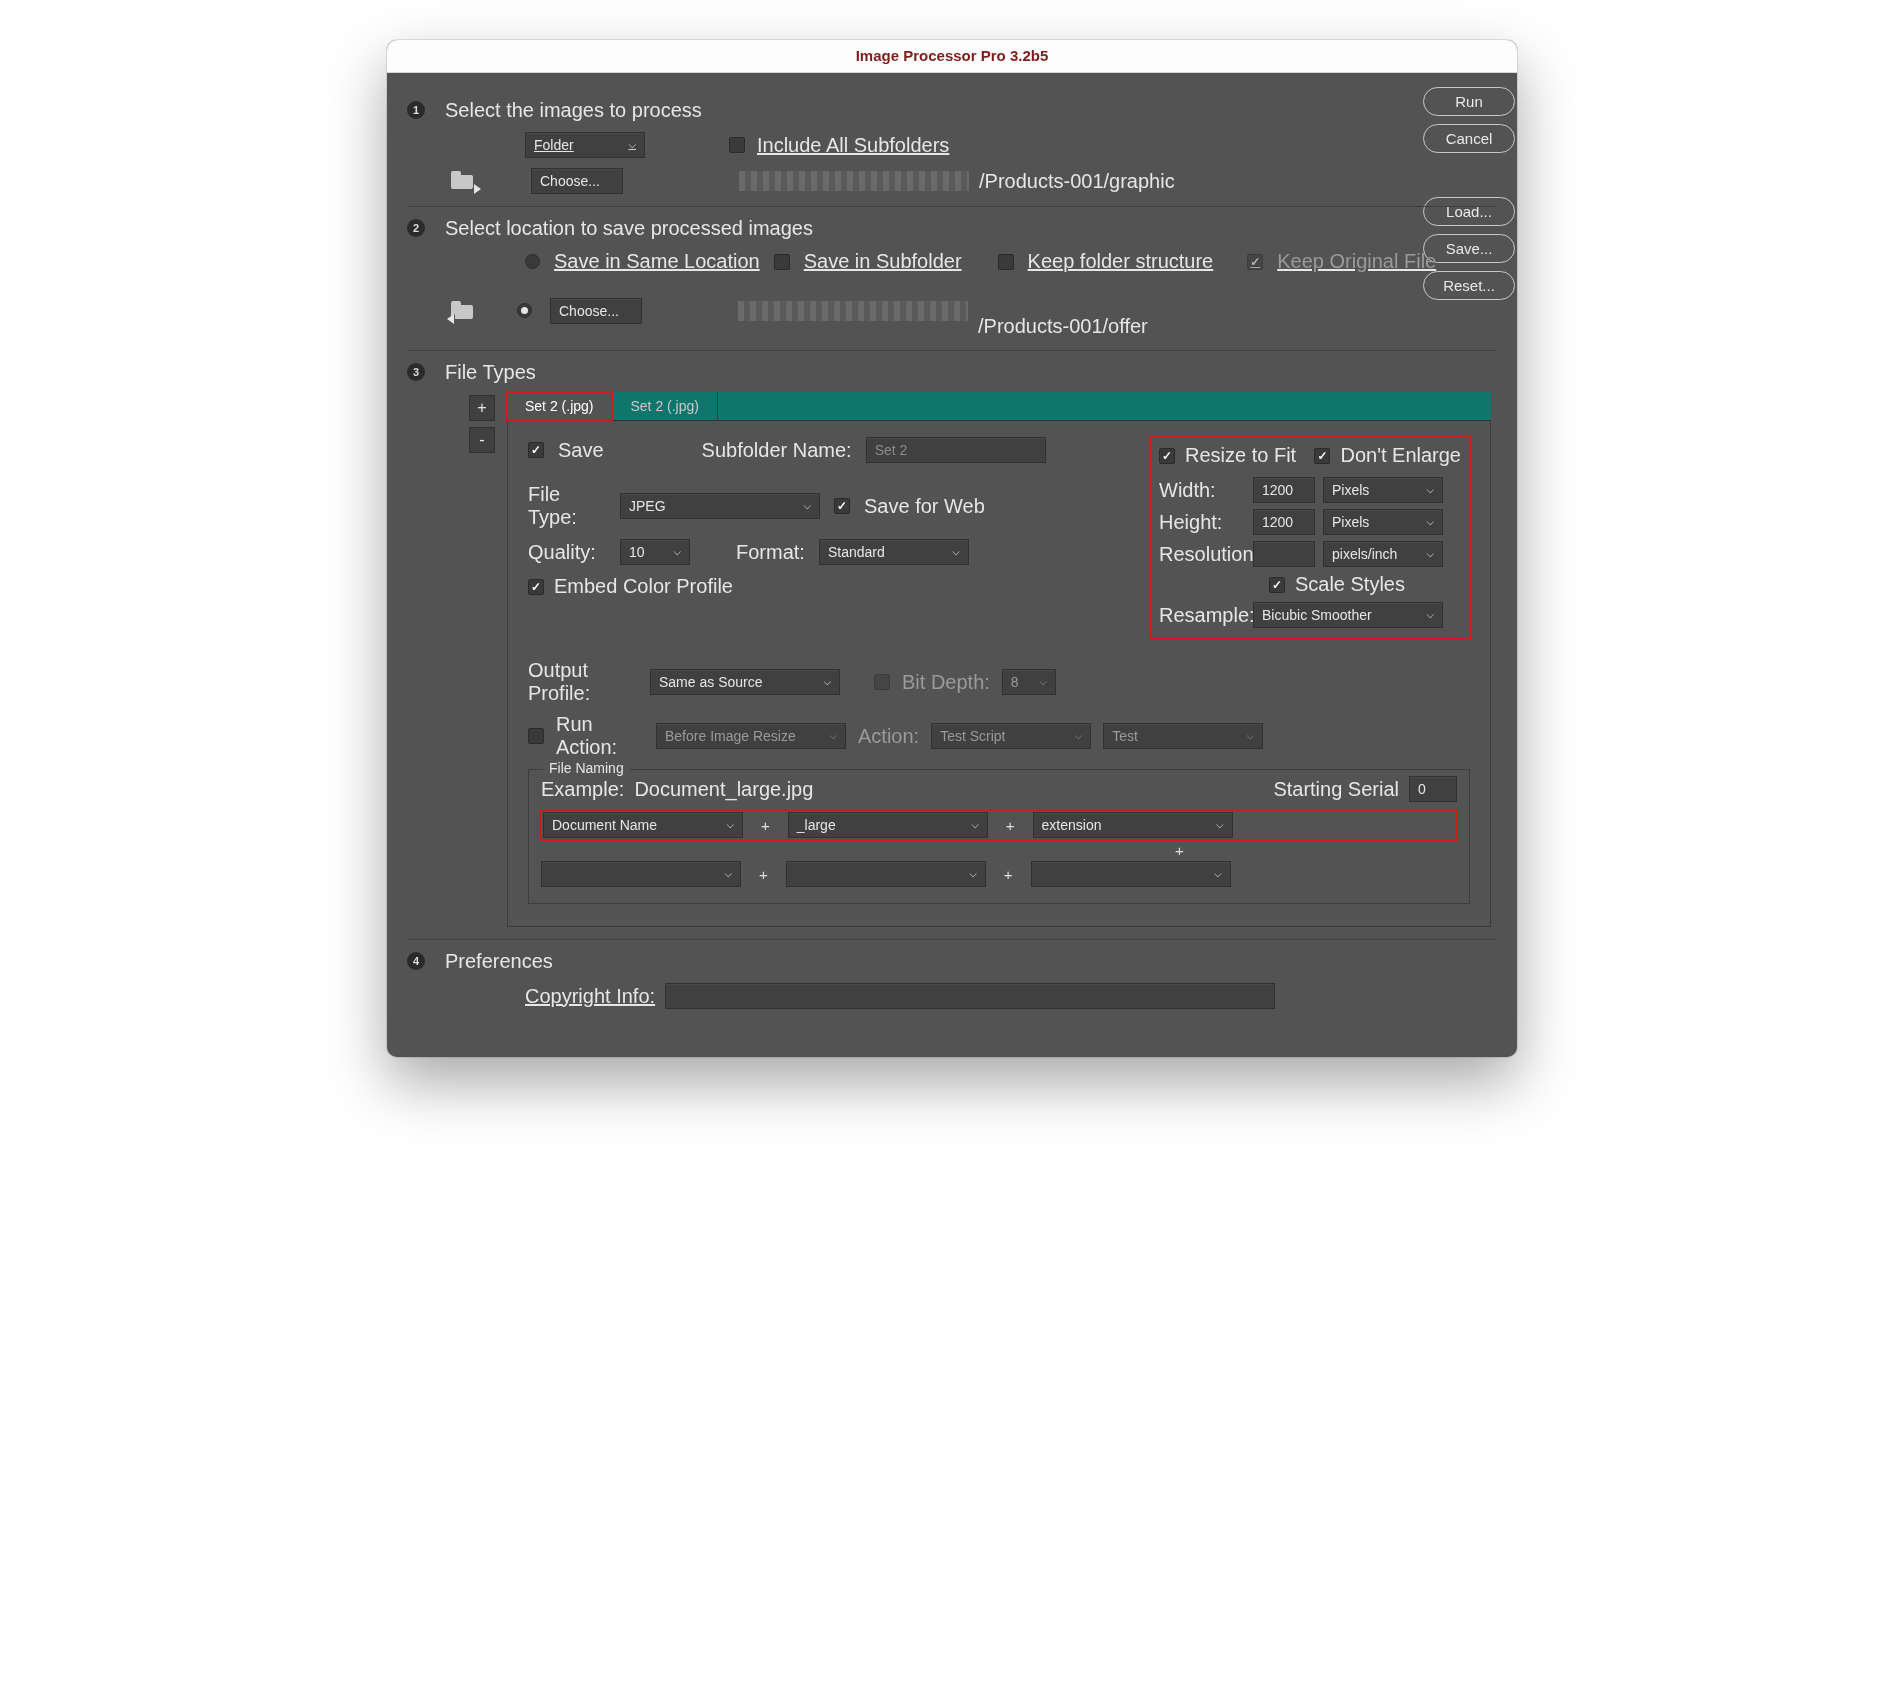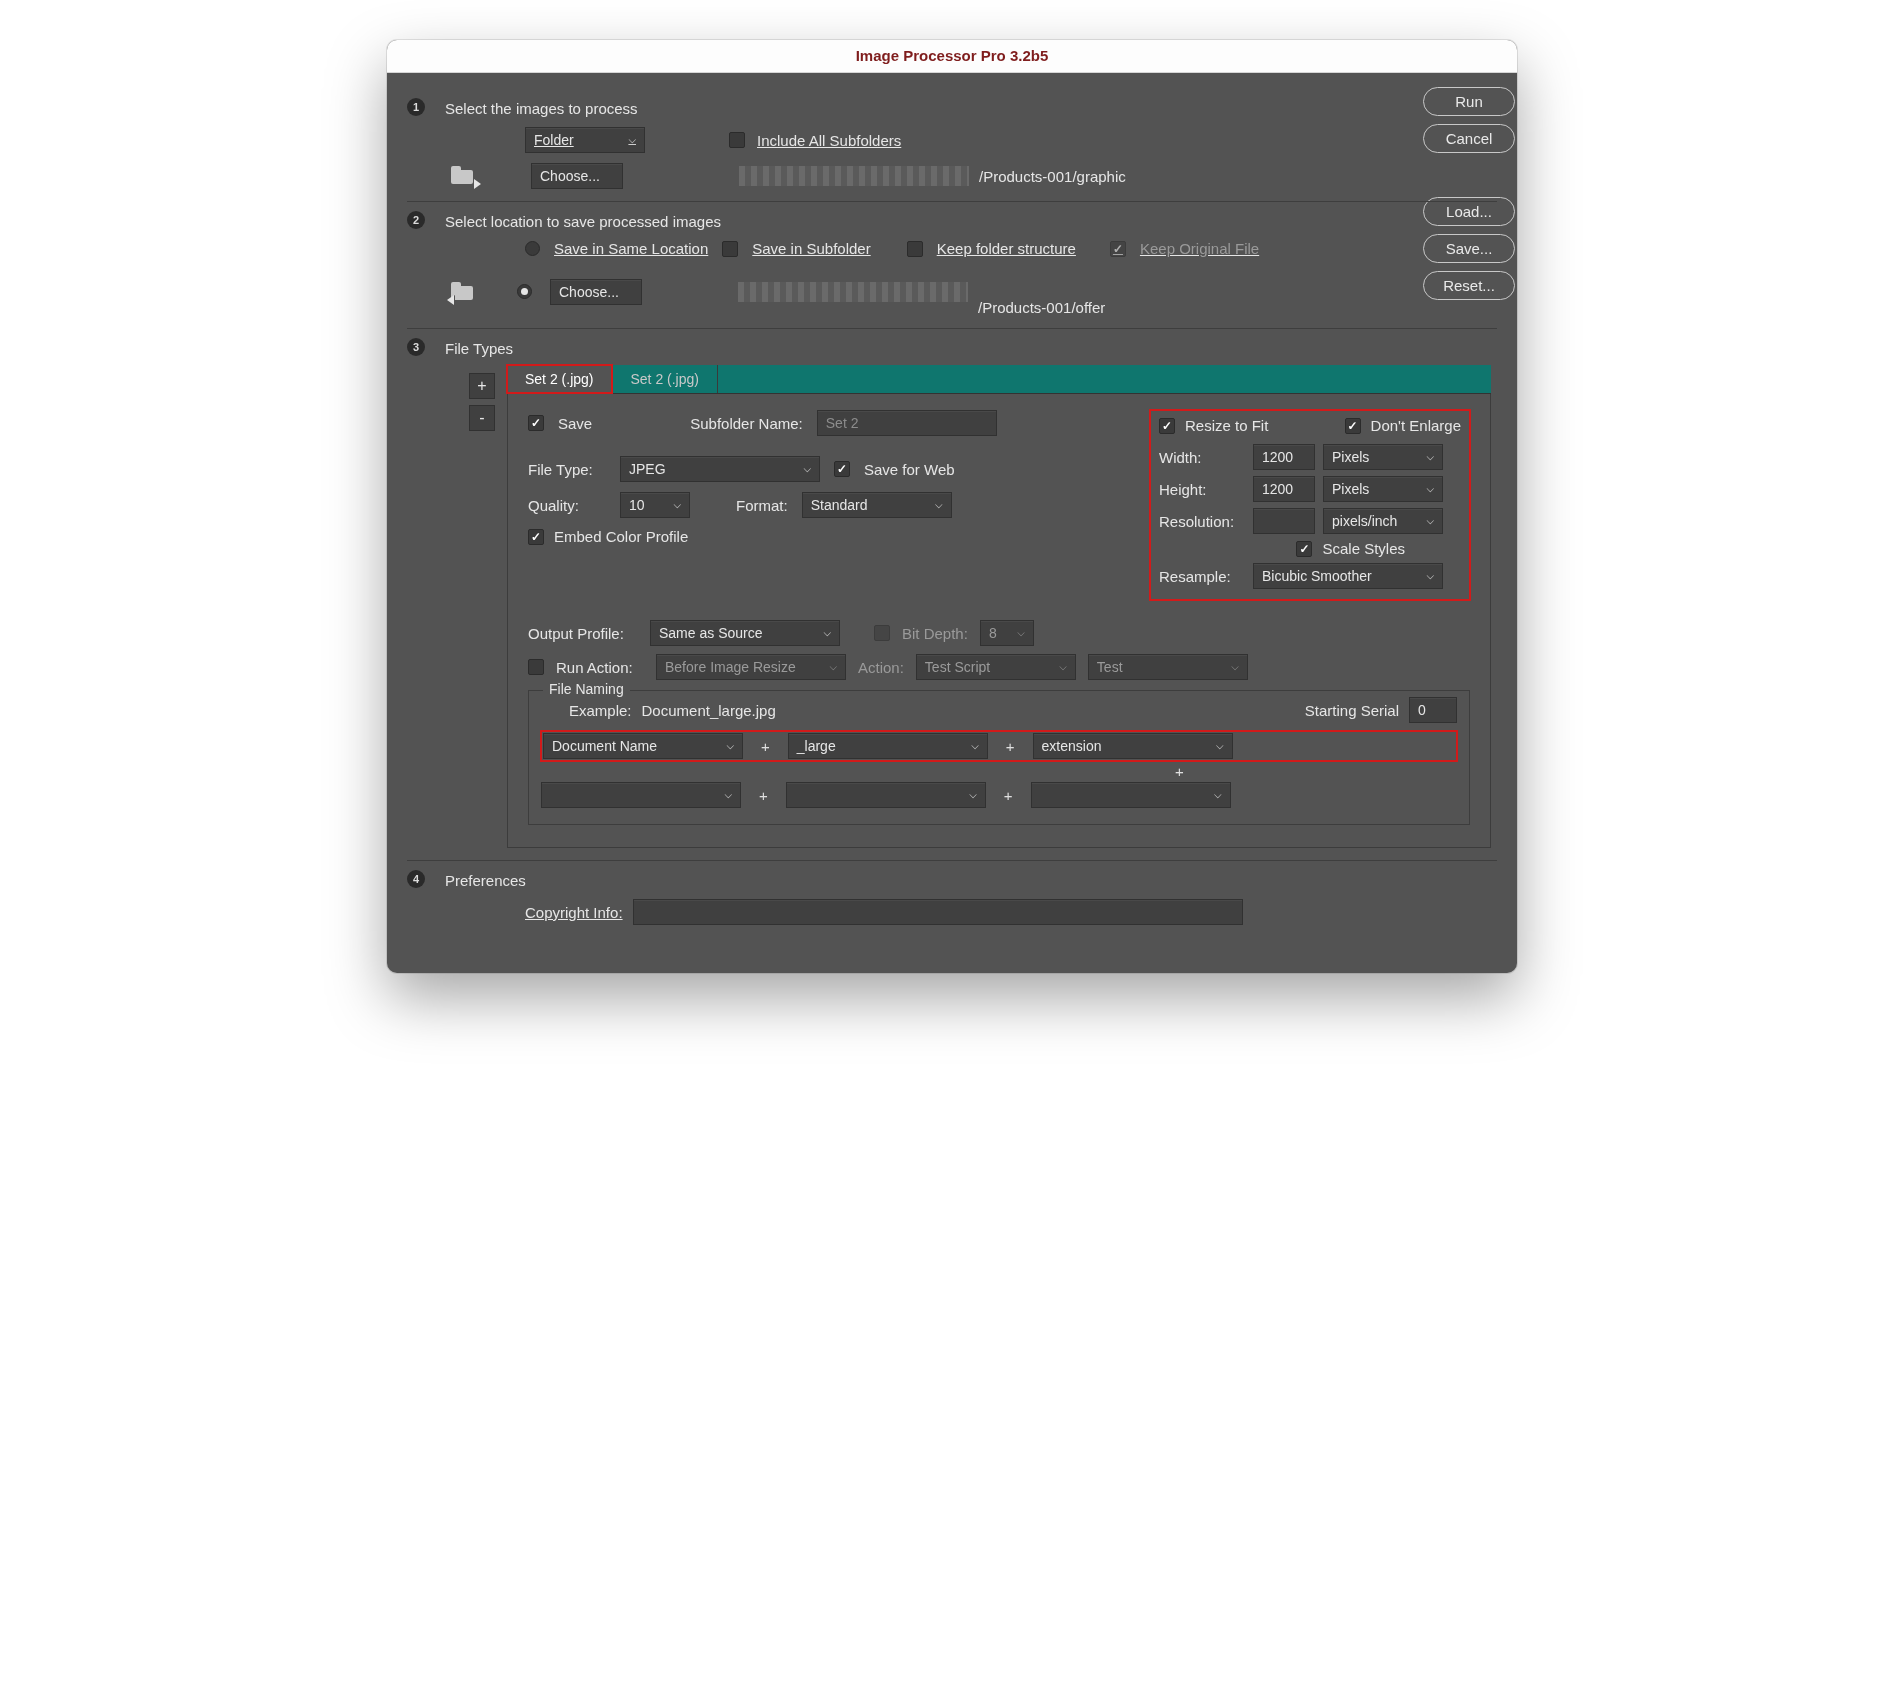--- a/index.html
+++ b/index.html
@@ -111,21 +111,21 @@
   }
   .redbox { outline: 2px solid #d21a1a; outline-offset: -1px; }
   .addrem {
     position: absolute; left: 62px; top: 44px; display:flex; flex-direction:column; gap:6px;
   }
   .sq {
     width: 26px; height: 26px; border:1px solid #313131; background:#404040;
     display:inline-flex; align-items:center; justify-content:center; font-size:16px; cursor:pointer;
   }
   .grid2 { display:grid; grid-template-columns: 1fr 320px; gap: 26px; align-items:start; }
-  .lbl { font-size:15px; }
+  .lbl { font-size:20px; }
   .resizebox { border:1px solid transparent; padding:6px 8px 10px; }
   .naming {
     border: 1px solid #3d3d3d; padding: 6px 12px 16px; margin-top: 10px; position: relative;
   }
   .naming .legend {
     position: absolute; top: -10px; left: 14px; background: #535353; padding: 0 6px; font-size: 14px;
   }
   .plus { padding: 0 6px; color:#e0e0e0; }
   .spacer { height: 10px; }
 </style>
@@ -359,21 +359,21 @@
                 <span class="caret">⌵</span>
               </div>
             <div class="select muted" style="width:160px; color:#9a9a9a;">
                 <span>Test</span>
                 <span class="caret">⌵</span>
               </div>
           </div>
 
           <div class="naming">
             <span class="legend">File Naming</span>
-            <div class="row" style="justify-content:space-between;margin-left:28px;">
+            <div class="row" style="justify-content:space-between;">
               <div class="row" style="gap:10px;">
                 <span class="lbl">Example:</span>
                 <span class="lbl">Document_large.jpg</span>
               </div>
               <div class="row" style="gap:10px;">
                 <span class="lbl">Starting Serial</span>
                 <div class="txt" style="width:48px">0</div>
               </div>
             </div>
             <div style="height:8px"></div>

